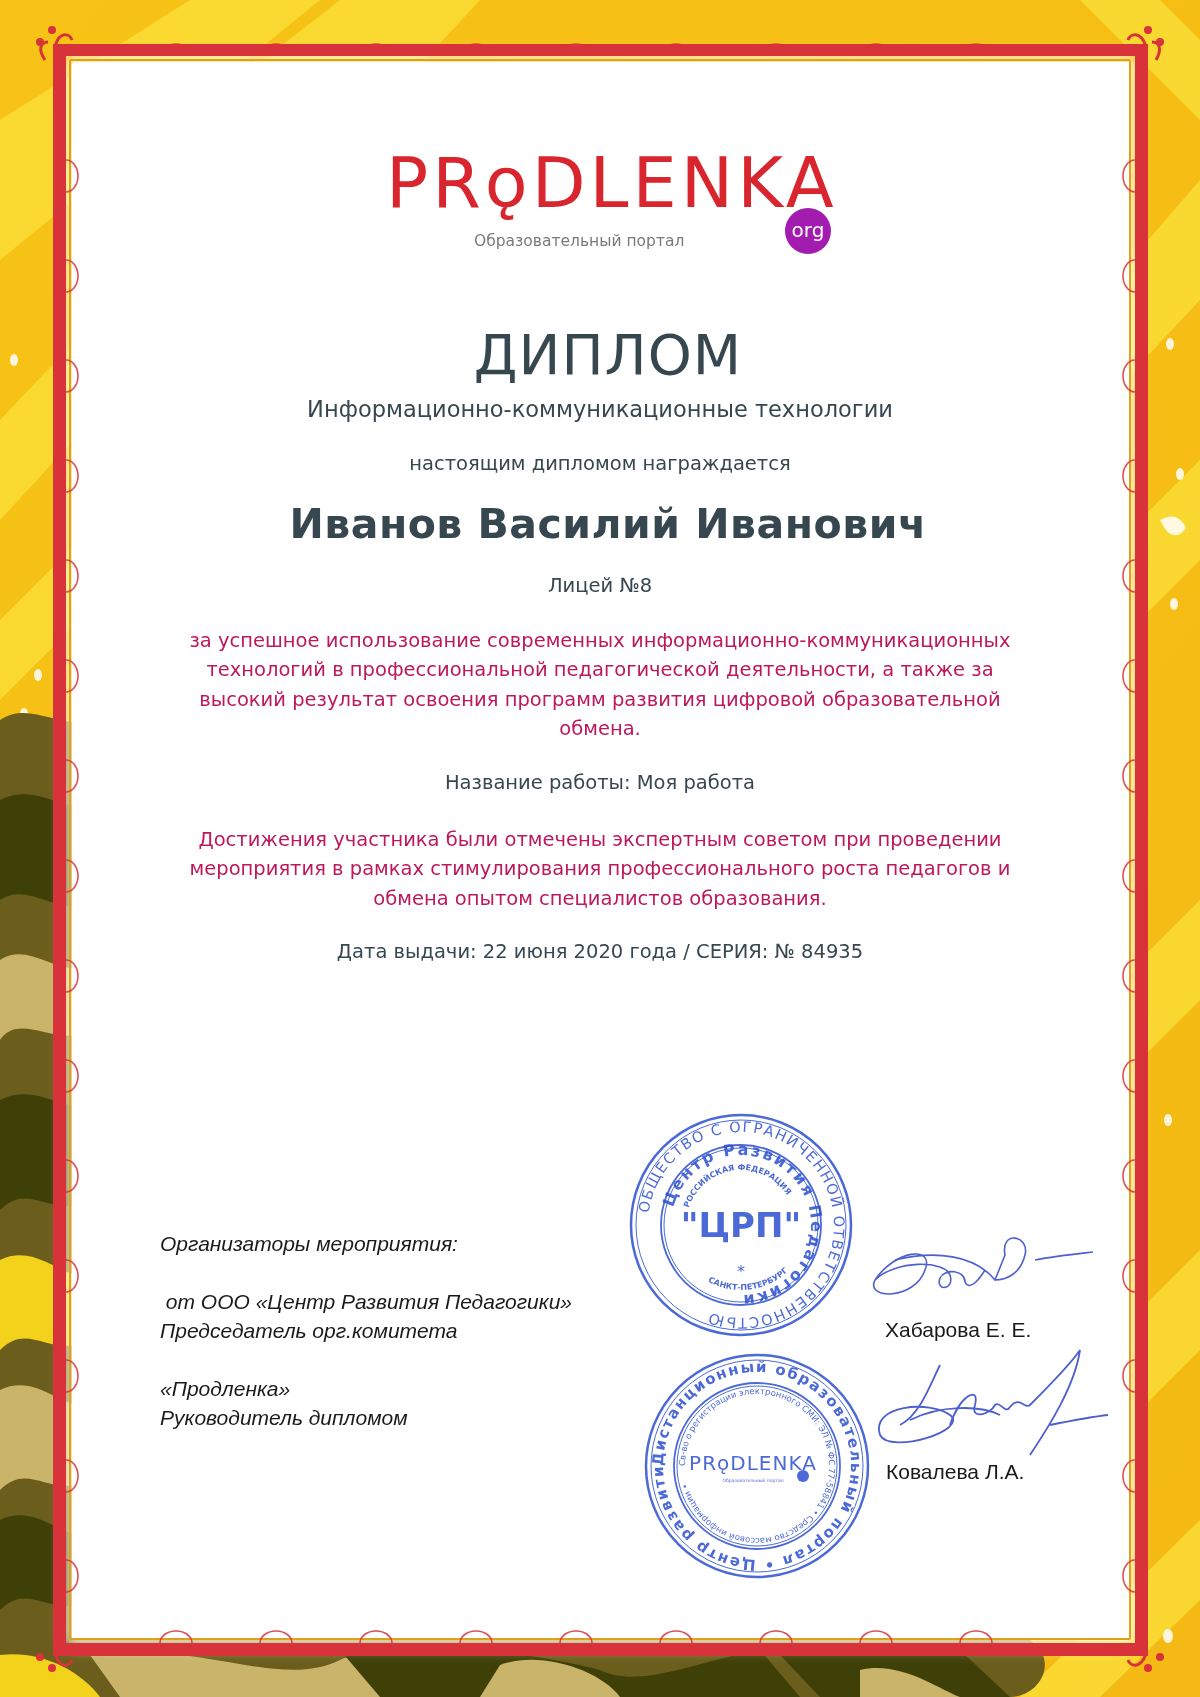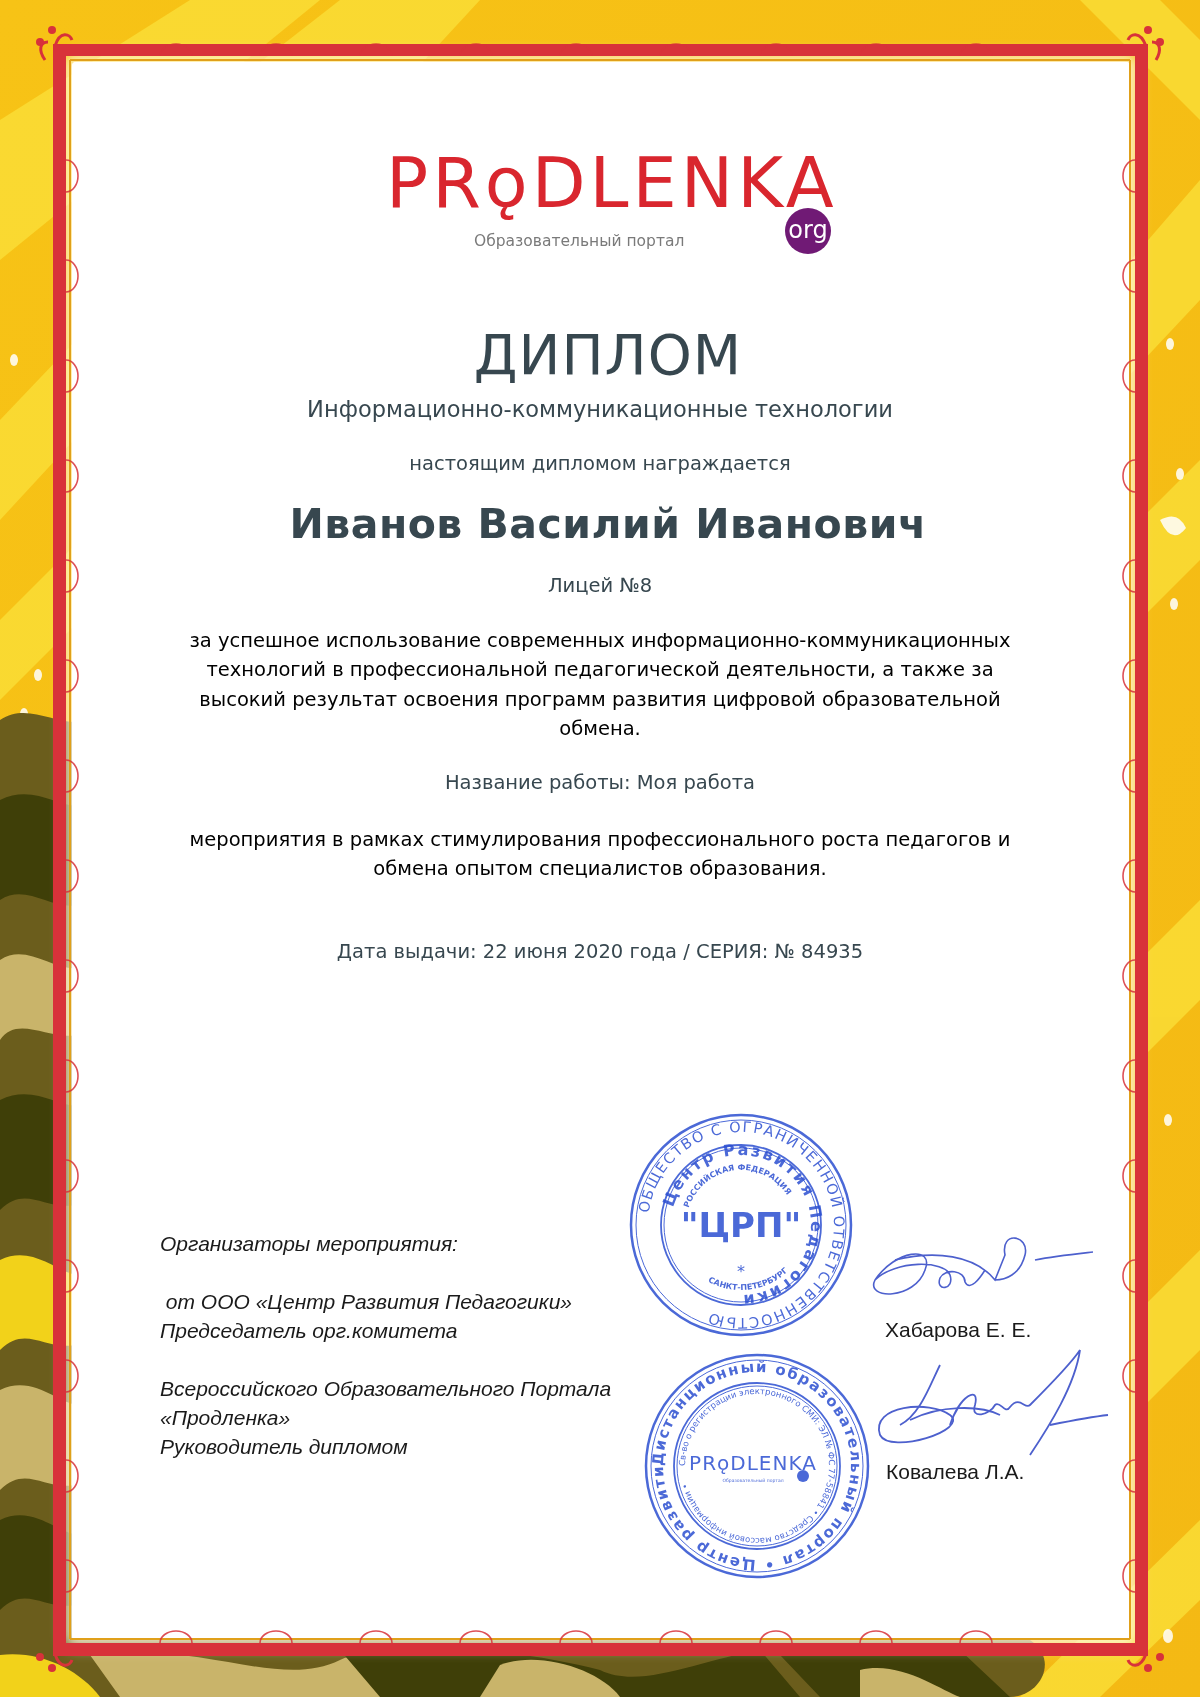--- a/index.html
+++ b/index.html
@@ -4,27 +4,27 @@
 <style>
   html, body { margin:0; padding:0; }
   body { width:1200px; height:1697px; position:relative; overflow:hidden; background:#f6c21a; font-family:"DejaVu Sans", sans-serif; }
   .bg { position:absolute; left:0; top:0; width:1200px; height:1697px; }
   .paper { position:absolute; left:72px; top:62px; width:1058px; height:1578px; background:#ffffff;
            box-shadow: 0 0 10px 6px rgba(255,255,255,0.95) inset, 0 0 14px 8px rgba(255,248,220,0.85); border-radius:4px; }
   .frame { position:absolute; left:0; top:0; width:1200px; height:1697px; pointer-events:none; }
   .txt { position:absolute; left:0; width:1200px; text-align:center; color:#37474f; white-space:nowrap; }
   .logo { position:absolute; left:386px; top:148px; color:#d9262e; font-family:"DejaVu Sans", sans-serif; font-size:70px; font-weight:400; letter-spacing:4px; line-height:1; transform:scaleY(1.0); }
   .logo-sub { position:absolute; left:474px; top:232px; color:#7a7a7a; font-size:15.5px; }
-  .org-badge { position:absolute; left:785px; top:208px; width:46px; height:46px; border-radius:50%; background:#701a75; color:#fff; font-size:24px; text-align:center; line-height:44px; }
+  .org-badge { position:absolute; left:785px; top:208px; width:46px; height:46px; border-radius:50%; background:#a21caf; color:#fff; font-size:20px; text-align:center; line-height:44px; }
   .title { top:322px; font-size:56px; font-weight:normal; letter-spacing:1px;padding-left:8px; }
   .subtitle { top:396px; font-size:22.5px; font-weight:normal; }
   .awarded { top:452px; font-size:19.5px; }
   .name { top:500px; font-size:41px; font-weight:bold; letter-spacing:0.5px;padding-left:8px; }
   .school { top:574px; font-size:19.5px; }
-  .para { position:absolute; left:150px; width:900px; text-align:center; color:#000000; font-size:19.5px; line-height:29.3px; }
+  .para { position:absolute; left:150px; width:900px; text-align:center; color:#be185d; font-size:19.5px; line-height:29.3px; }
   .p1 { top:626px; }
   .worktitle { top:771px; font-size:19.5px; }
   .p2 { top:825px; }
   .issue { top:940px; font-size:19.5px; }
   .org-block { position:absolute; left:160px; top:1229px; font-family:"Liberation Sans", sans-serif; font-size:21px; color:#1a1a1a; line-height:29px;font-style:italic; }
   .org-block div { white-space:nowrap; height:29px; }
   .signer { position:absolute; font-family:"Liberation Sans", sans-serif; font-size:21px; color:#1a1a1a; white-space:nowrap; }
   .stamp { position:absolute; }
 </style>
 </head>
@@ -182,33 +182,33 @@
 <div class="para p1">
   <div>за успешное использование современных информационно-коммуникационных</div>
   <div>технологий в профессиональной педагогической деятельности, а также за</div>
   <div>высокий результат освоения программ развития цифровой образовательной</div>
   <div>обмена.</div>
 </div>
 
 <div class="txt worktitle">Название работы: Моя работа</div>
 
 <div class="para p2">
+  <div>Достижения участника были отмечены экспертным советом при проведении</div>
   <div>мероприятия в рамках стимулирования профессионального роста педагогов и</div>
   <div>обмена опытом специалистов образования.</div>
 </div>
 
 <div class="txt issue">Дата выдачи: 22 июня 2020 года / СЕРИЯ: № 84935</div>
 
 <div class="org-block">
   <div>Организаторы мероприятия:</div>
   <div></div>
   <div style="white-space:pre;"> от ООО «Центр Развития Педагогики»</div>
   <div>Председатель орг.комитета</div>
   <div></div>
-  <div>Всероссийского Образовательного Портала</div>
   <div>«Продленка»</div>
   <div>Руководитель дипломом</div>
 </div>
 
 <svg class="stamp" style="left:628px; top:1112px;" width="226" height="226" viewBox="0 0 226 226" xmlns="http://www.w3.org/2000/svg">
   <defs>
     <path id="s1outer" d="M113,113 m-93,0 a93,93 0 1,1 186,0 a93,93 0 1,1 -186,0"></path>
     <path id="s1mid" d="M113,113 m-70,0 a70,70 0 1,1 140,0 a70,70 0 1,1 -140,0"></path>
     <path id="s1in" d="M113,113 m-55,0 a55,55 0 1,1 110,0"></path>
     <path id="s1bot" d="M48,130 a68,68 0 0,0 130,0"></path>

